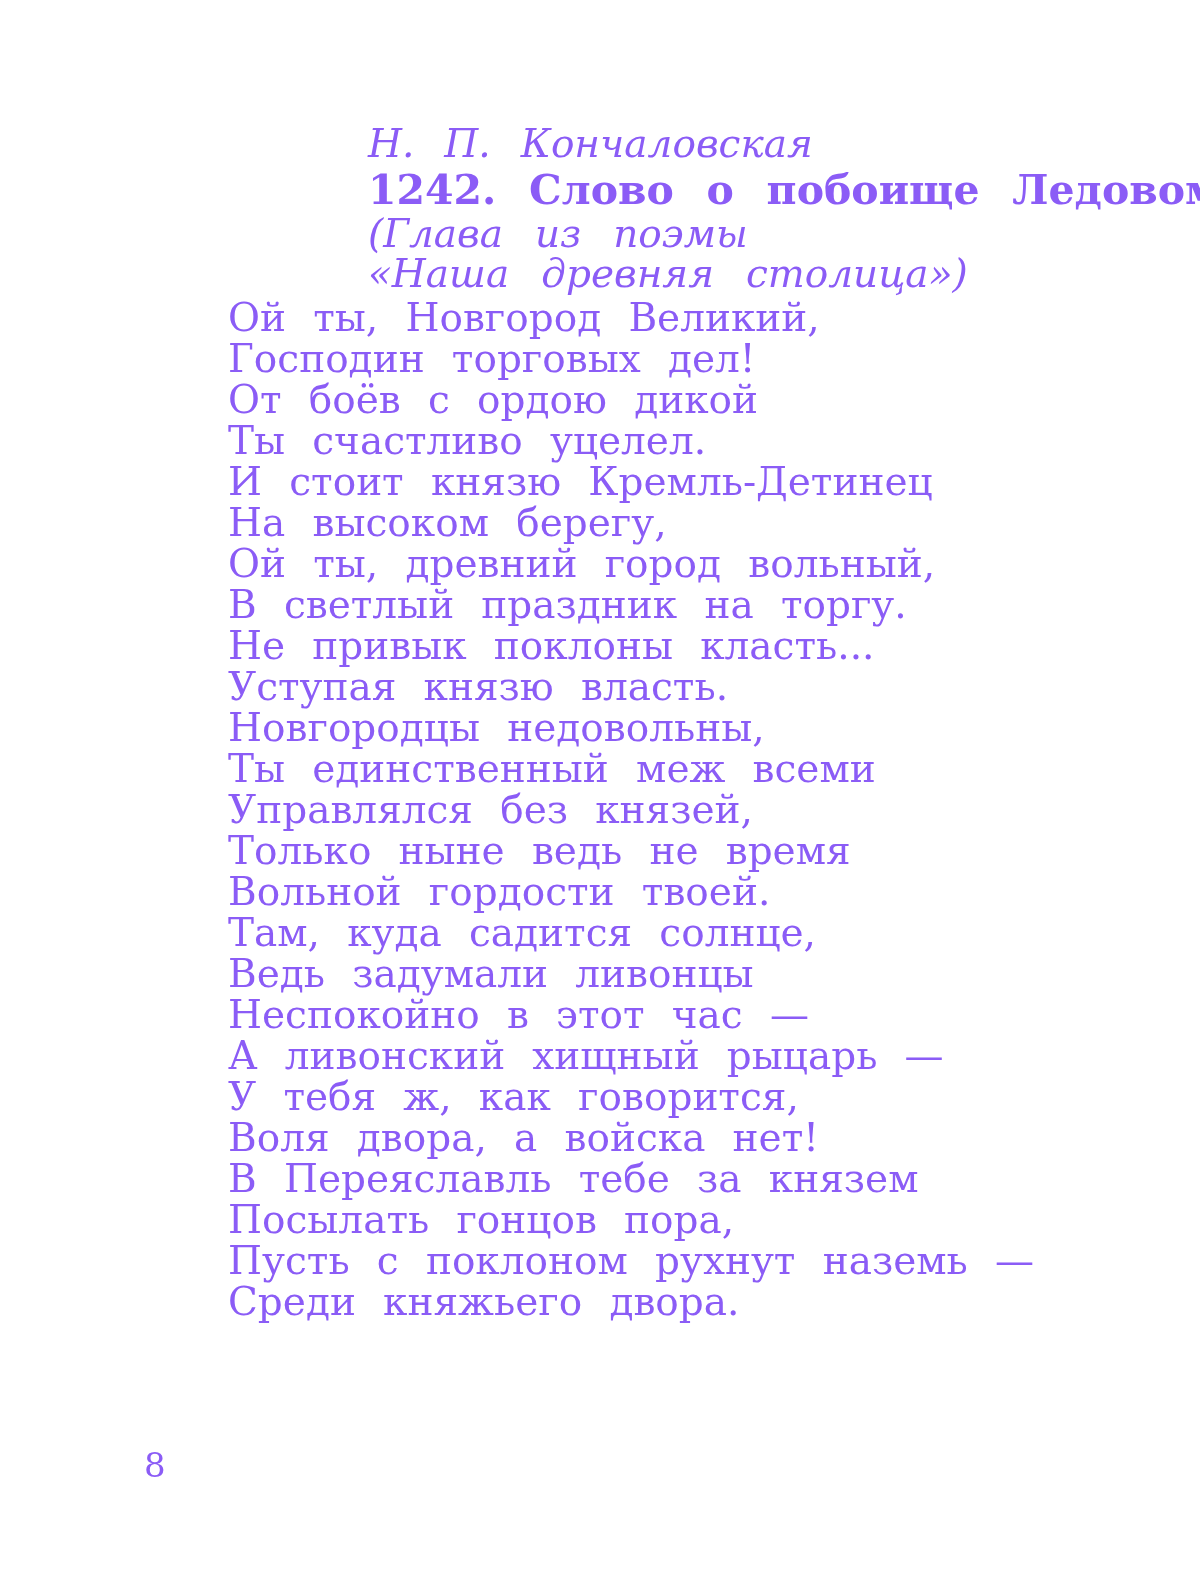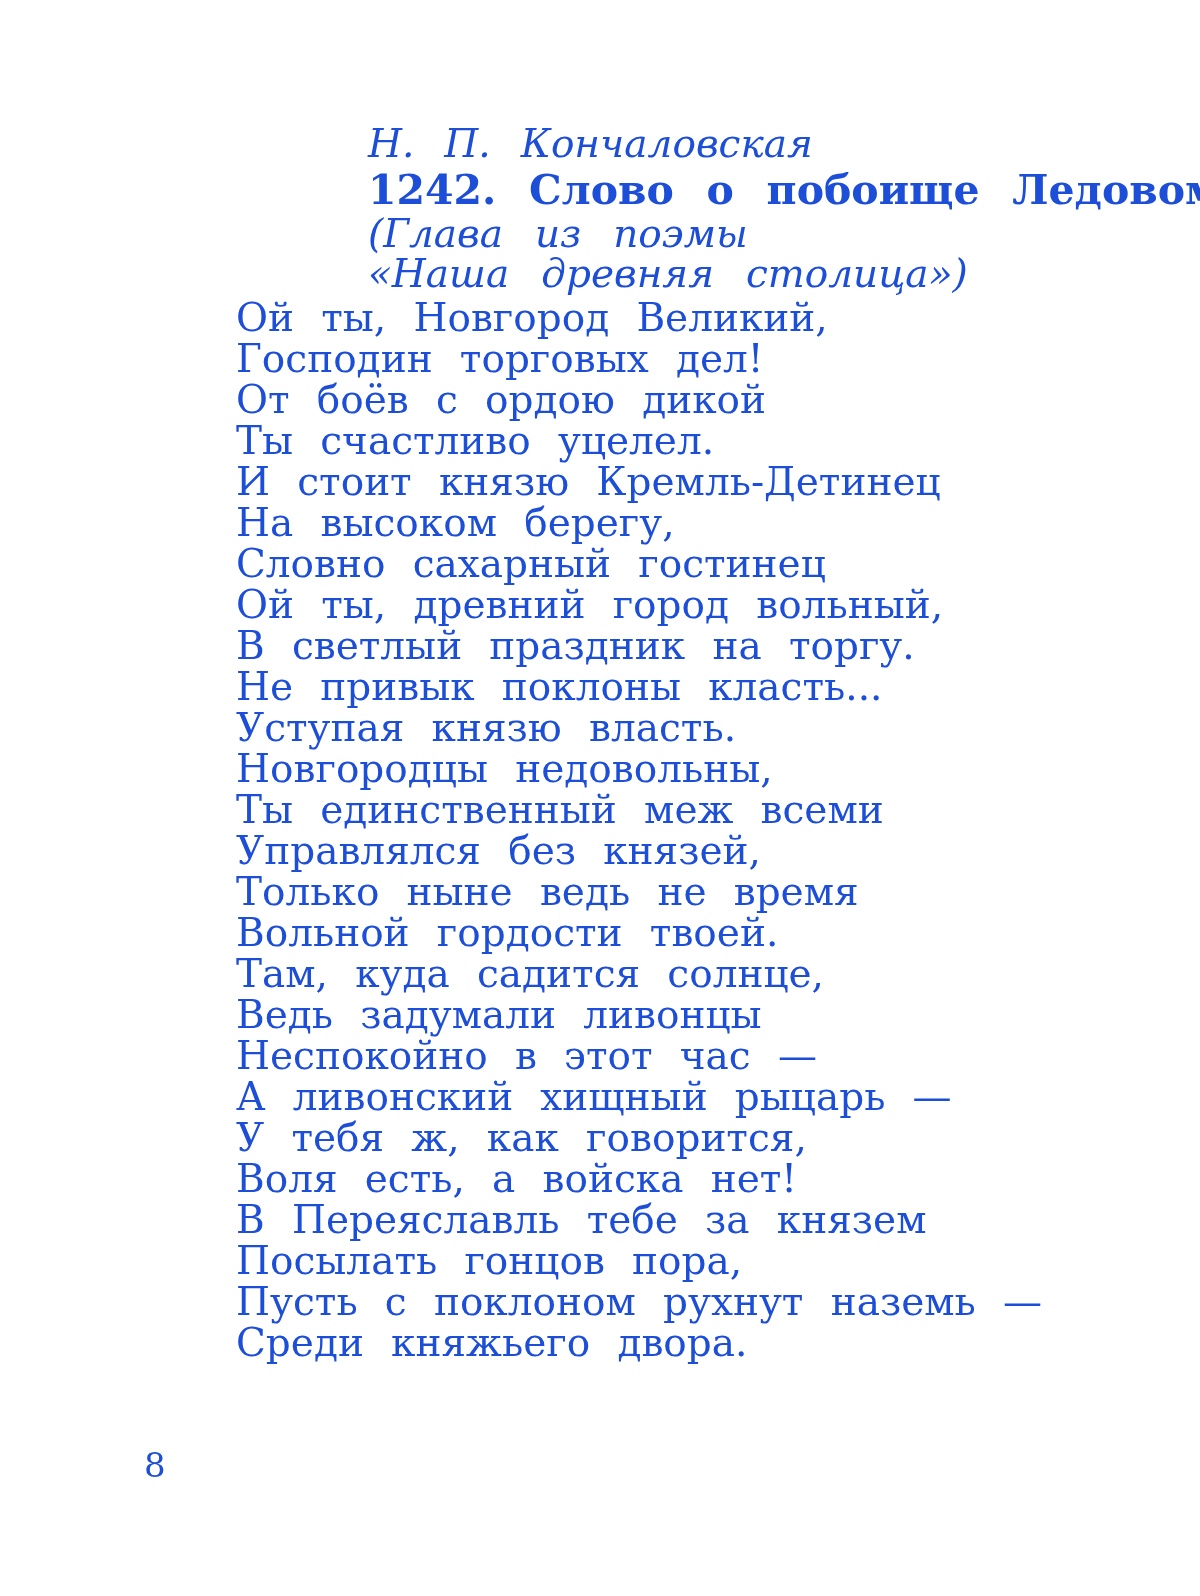--- a/index.html
+++ b/index.html
@@ -5,21 +5,21 @@
   html, body {
     margin: 0;
     padding: 0;
     background: #ffffff;
   }
   .page {
     position: relative;
     width: 1200px;
     height: 1596px;
     background: #ffffff;
-    color: #1d4ed8;
+    color: #8b5cf6;
     font-family: "DejaVu Serif", "Liberation Serif", serif;
     overflow: hidden;
   }
   .header {
     position: absolute;
     left: 368px;
     top: 120px;
     white-space: nowrap;
   }
   .author {
@@ -35,21 +35,21 @@
     word-spacing: 0.45em;
   }
   .subtitle {
     font-style: italic;
     font-size: 39px;
     line-height: 40px;
     word-spacing: 0.5em;
   }
   .poem {
     position: absolute;
-    left: 236px;
+    left: 228px;
     top: 297px;
     white-space: nowrap;
   }
   .poem-line {
     font-size: 39px;
     line-height: 41px;
     word-spacing: 0.38em;
   }
   .page-number {
     position: absolute;
@@ -71,36 +71,35 @@
     <div class="subtitle">«Наша древняя столица»)</div>
   </div>
 
   <div class="poem">
     <div class="poem-line">Ой ты, Новгород Великий,</div>
     <div class="poem-line">Господин торговых дел!</div>
     <div class="poem-line">От боёв с ордою дикой</div>
     <div class="poem-line">Ты счастливо уцелел.</div>
     <div class="poem-line">И стоит князю Кремль-Детинец</div>
     <div class="poem-line">На высоком берегу,</div>
-    <div class="poem-line">Словно сахарный гостинец</div>
     <div class="poem-line">Ой ты, древний город вольный,</div>
     <div class="poem-line">В светлый праздник на торгу.</div>
     <div class="poem-line">Не привык поклоны класть...</div>
     <div class="poem-line">Уступая князю власть.</div>
     <div class="poem-line">Новгородцы недовольны,</div>
     <div class="poem-line">Ты единственный меж всеми</div>
     <div class="poem-line">Управлялся без князей,</div>
     <div class="poem-line">Только ныне ведь не время</div>
     <div class="poem-line">Вольной гордости твоей.</div>
     <div class="poem-line">Там, куда садится солнце,</div>
     <div class="poem-line">Ведь задумали ливонцы</div>
     <div class="poem-line">Неспокойно в этот час —</div>
     <div class="poem-line">А ливонский хищный рыцарь —</div>
     <div class="poem-line">У тебя ж, как говорится,</div>
-    <div class="poem-line">Воля есть, а войска нет!</div>
+    <div class="poem-line">Воля двора, а войска нет!</div>
     <div class="poem-line">В Переяславль тебе за князем</div>
     <div class="poem-line">Посылать гонцов пора,</div>
     <div class="poem-line">Пусть с поклоном рухнут наземь —</div>
     <div class="poem-line">Среди княжьего двора.</div>
   </div>
 
   <div class="page-number">8</div>
 
 </div>
 

